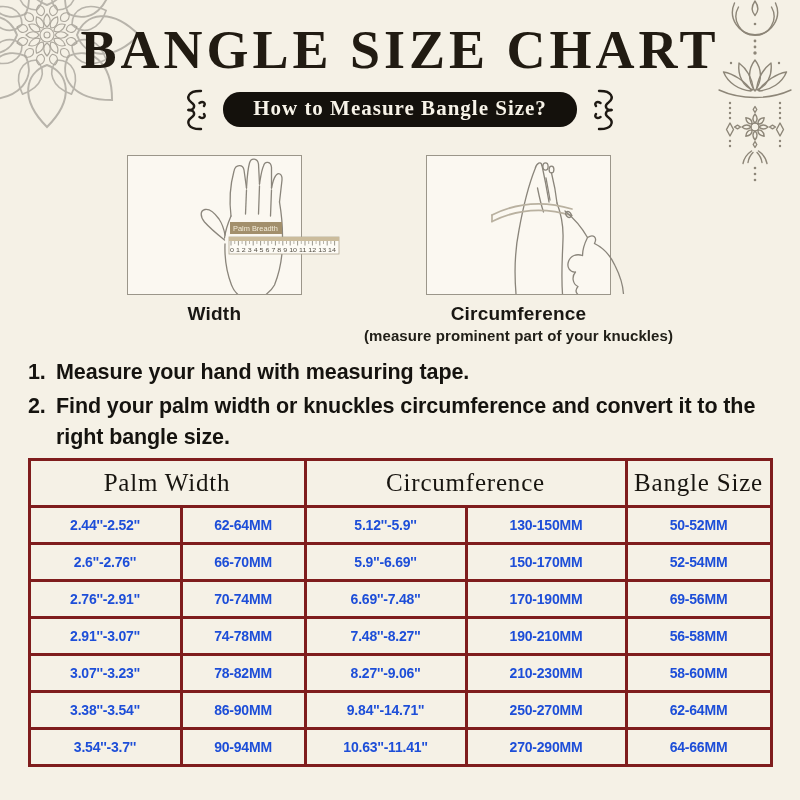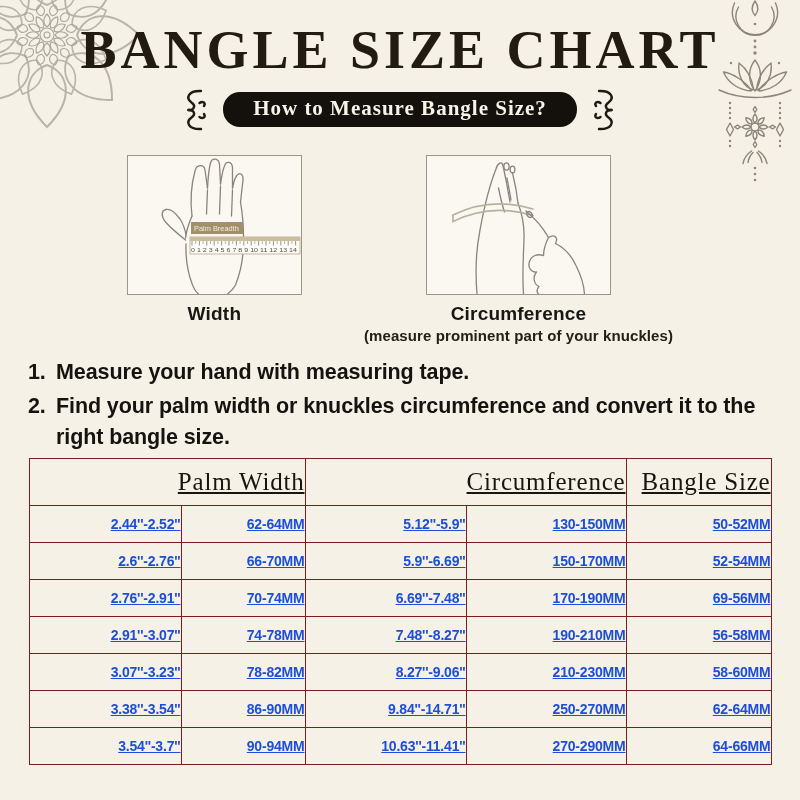--- a/index.html
+++ b/index.html
@@ -45,20 +45,21 @@
   .flourish.right { transform:scaleX(-1); }
 
   .figures {
     display:flex; justify-content:center; align-items:flex-start;
     gap:62px; margin-top:25px;
   }
   .figure { display:flex; flex-direction:column; align-items:center; }
   .figure-box {
     background:#fbf8f1;
     border:1px solid #9b968a;
+    padding-left:39px;
   }
   .figure-box.width-box { width:175px; height:140px; }
   .figure-box.circ-box { width:185px; height:140px; }
   .figure-caption {
     margin-top:9px;
     font-size:19px;
     font-weight:700;
     letter-spacing:0.2px;
     color:#191713;
     line-height:1.1;
@@ -84,25 +85,24 @@
   .instr-num { flex:0 0 28px; }
   .instr-text { flex:1; }
 
   table.size-chart {
     margin:6px auto 0;
     width:742px;
     border-collapse:collapse;
     table-layout:fixed;
   }
   table.size-chart th, table.size-chart td {
-    border:1px solid #7f1d1d;
-    text-align:right;
+    border:3px solid #7f1d1d;
+    text-align:center;
     vertical-align:middle;
     overflow:hidden;
-    text-decoration:underline;
   }
   table.size-chart th {
     font-family:"Liberation Serif", serif;
     font-weight:500;
     font-size:25px;
     letter-spacing:0.8px;
     color:#181510;
     height:47px;
   }
   table.size-chart td {

